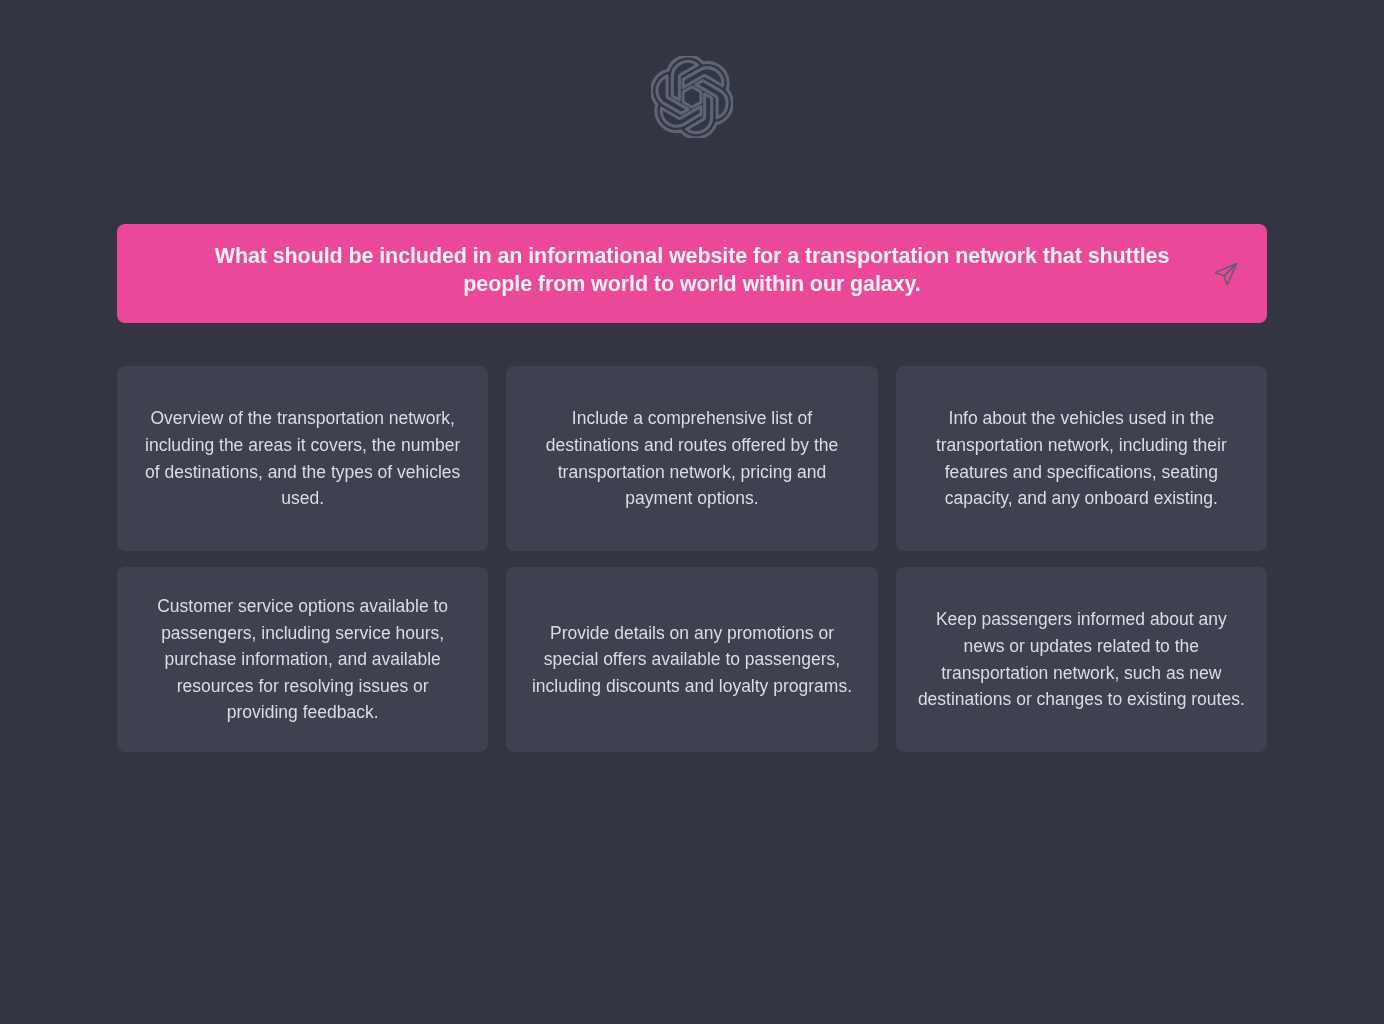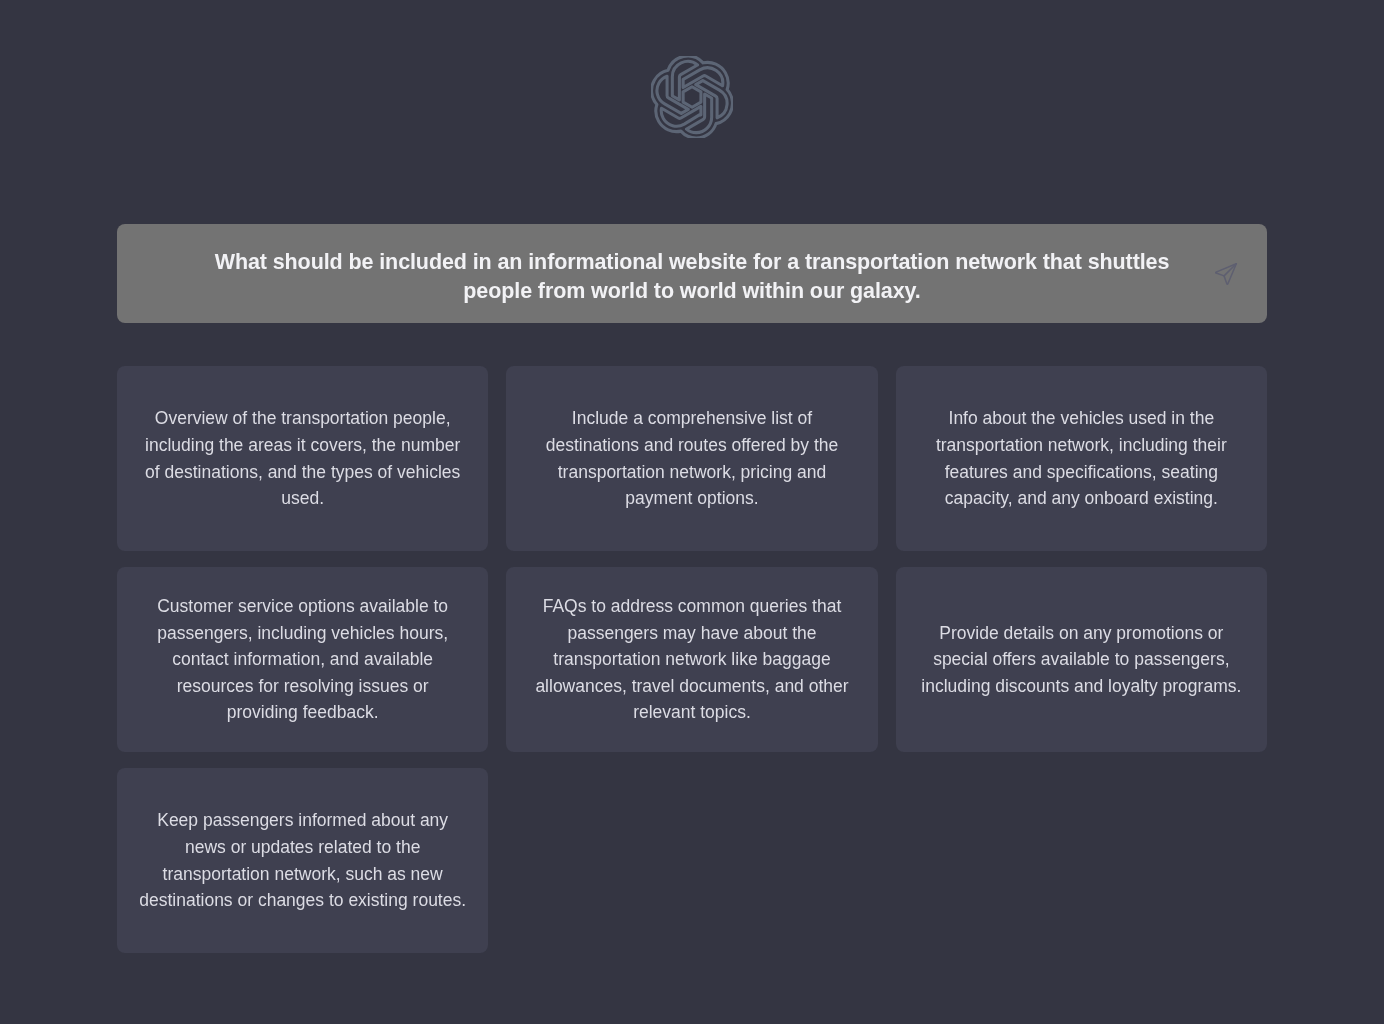--- a/index.html
+++ b/index.html
@@ -28,24 +28,24 @@
     align-items: center;
     justify-content: center;
   }
   .logo-wrap svg { display: block; }
 
   
   .prompt-bar {
     margin-top: 84px;
     width: 1150px;
     min-height: 99px;
-    background: #737373;
+    background: #ec4899;
     border-radius: 8px;
     display: flex;
-    align-items: flex-end;
+    align-items: flex-start;
     padding: 18px 28px 18px 28px;
     position: relative;
   }
 
   .prompt-text {
     flex: 1;
     text-align: center;
     font-size: 21.5px;
     font-weight: bold;
     line-height: 1.32;
@@ -111,33 +111,30 @@
   <div class="send-icon">
     <svg width="26" height="26" viewBox="0 0 24 24" fill="none" stroke="#5e5f70" stroke-width="1.4" stroke-linecap="round" stroke-linejoin="round">
       <path d="M21.5 2.5 2.8 10.3a.45.45 0 0 0 .03 .84l7.4 2.6 2.6 7.4a.45.45 0 0 0 .84 .03z"></path>
       <path d="M21.5 2.5 10.23 13.74"></path>
     </svg>
   </div>
 </div>
 
 <div class="cards-grid">
   <div class="card">
-    <div class="card-text">Overview of the transportation people, including the areas it covers, the number of destinations, and the types of vehicles used.</div>
+    <div class="card-text">Overview of the transportation network, including the areas it covers, the number of destinations, and the types of vehicles used.</div>
   </div>
   <div class="card">
     <div class="card-text">Include a comprehensive list of destinations and routes offered by the transportation network, pricing and payment options.</div>
   </div>
   <div class="card">
     <div class="card-text">Info about the vehicles used in the transportation network, including their features and specifications, seating capacity, and any onboard existing.</div>
   </div>
   <div class="card">
-    <div class="card-text">Customer service options available to passengers, including vehicles hours, contact information, and available resources for resolving issues or providing feedback.</div>
-  </div>
-  <div class="card">
-    <div class="card-text">FAQs to address common queries that passengers may have about the transportation network like baggage allowances, travel documents, and other relevant topics.</div>
+    <div class="card-text">Customer service options available to passengers, including service hours, purchase information, and available resources for resolving issues or providing feedback.</div>
   </div>
   <div class="card">
     <div class="card-text">Provide details on any promotions or special offers available to passengers, including discounts and loyalty programs.</div>
   </div>
   <div class="card">
     <div class="card-text">Keep passengers informed about any news or updates related to the transportation network, such as new destinations or changes to existing routes.</div>
   </div>
 </div>
 
 </body></html>

